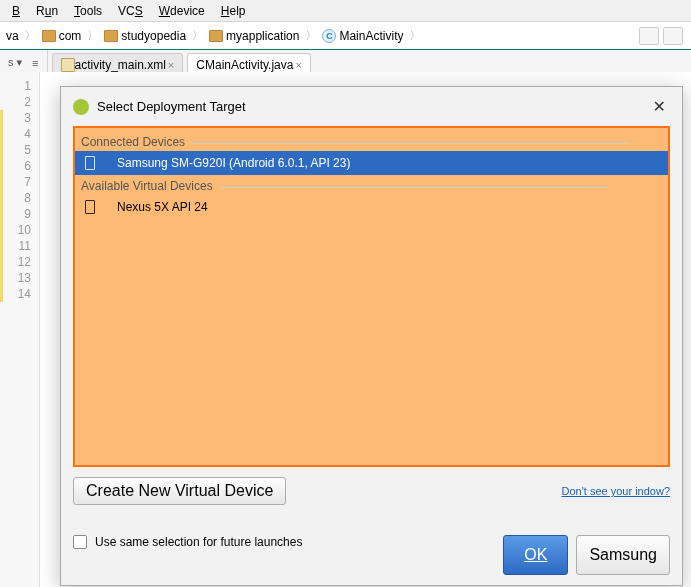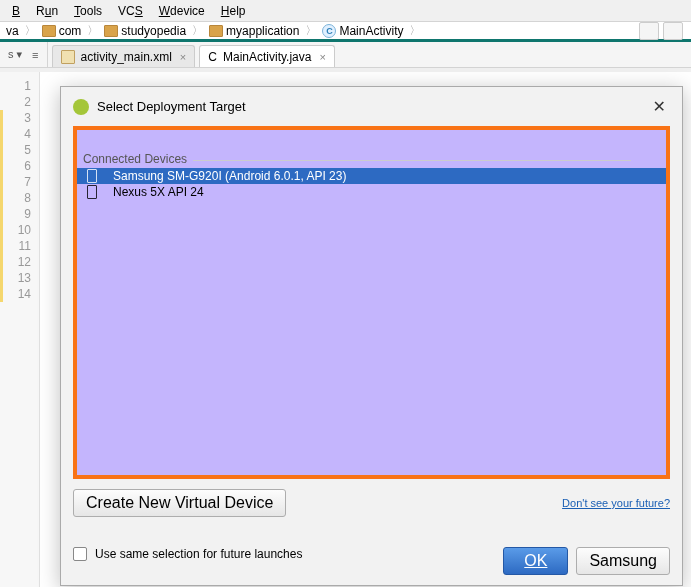--- a/index.html
+++ b/index.html
@@ -2,63 +2,63 @@
 <html><head>
 <meta charset="utf-8">
 <style>
 * { box-sizing: border-box; margin: 0; padding: 0; font-family: "Segoe UI", Tahoma, sans-serif; font-size: 12px; }
 body { background: #f0f0f0; width: 691px; height: 587px; overflow: hidden; position: relative; }
 
 .menubar { background: #f0f0f0; border-bottom: 1px solid #d4d4d4; height: 22px; display: flex; align-items: center; padding: 0 4px; }
 .menubar .menu-item { padding: 2px 8px; cursor: default; }
 .menubar .menu-item span.ul { text-decoration: underline; }
 
-.breadcrumb { background: #fff; border-bottom: 3px solid #0f766e; height: 20px; display: flex; align-items: center; padding: 6px 4px; gap: 2px; }
+.breadcrumb { background: #fff; border-bottom: 1px solid #0f766e; height: 28px; display: flex; align-items: center; padding: 6px 4px; gap: 2px; }
 .breadcrumb .chevron { color: #999; padding: 0 2px; font-size: 11px; }
 .breadcrumb .crumb { display: flex; align-items: center; gap: 3px; padding: 0 2px; }
 .breadcrumb .folder-icon { width: 14px; height: 12px; background: #d9a34a; border: 1px solid #b8863b; border-radius: 1px; position: relative; }
 .breadcrumb .c-icon { width: 14px; height: 14px; border-radius: 50%; background: #e0f0ff; border: 1px solid #7bb3d9; display: flex; align-items: center; justify-content: center; color: #2d7fb8; font-size: 9px; font-weight: bold; }
 .breadcrumb .toolbar-right { margin-left: auto; display: flex; gap: 4px; padding-right: 4px; }
 .breadcrumb .tiny-btn { width: 20px; height: 18px; border: 1px solid #ccc; background: #f5f5f5; border-radius: 2px; }
 
 .toolbar-row { background: #f5f5f5; border-bottom: 1px solid #d4d4d4; height: 26px; display: flex; align-items: center; }
 .toolbar-left { display: flex; align-items: center; gap: 2px; padding: 0 4px; border-right: 1px solid #d4d4d4; height: 100%; }
 .tool-btn { padding: 2px 4px; color: #555; font-size: 11px; }
 
 .tabs { display: flex; height: 100%; align-items: flex-end; }
-.tab { display: flex; align-items: center; gap: 6px; padding: 4px 8px; background: #e8e8e8; border: 1px solid #ccc; border-bottom: none; border-top-left-radius: 3px; border-top-right-radius: 3px; margin-left: 4px; height: 22px; }
+.tab { display: flex; align-items: center; gap: 0; padding: 4px 8px; background: #e8e8e8; border: 1px solid #ccc; border-bottom: none; border-top-left-radius: 3px; border-top-right-radius: 3px; margin-left: 4px; height: 22px; }
 .tab.active { background: #fff; }
 .tab .x { color: #888; font-size: 11px; margin-left: 2px; cursor: pointer; }
 .tab .xml-icon { width: 14px; height: 14px; background: #f0e0b0; border: 1px solid #c0a060; border-radius: 1px; }
 
 .editor-area { position: absolute; left: 0; top: 72px; right: 0; bottom: 0; background: #fff; display: flex; }
 .gutter { width: 40px; background: #f7f7f7; border-right: 1px solid #e0e0e0; padding-top: 6px; text-align: right; color: #999; font-family: Consolas, monospace; font-size: 11px; line-height: 16px; }
 .gutter div { padding-right: 8px; }
 .gutter .yellow-border { border-left: 3px solid #f5d76e; }
 
 .modal-overlay { position: absolute; left: 60px; top: 86px; right: 8px; bottom: 0; }
 .modal { background: #f2f2f2; border: 1px solid #aaa; box-shadow: 0 4px 20px rgba(0,0,0,.25); height: 500px; display: flex; flex-direction: column; padding: 10px 12px; }
 .modal-header { display: flex; align-items: center; gap: 8px; margin-bottom: 10px; }
 .modal-header .title { font-size: 13px; }
 .modal-header .close { margin-left: auto; font-size: 16px; color: #333; cursor: pointer; padding: 0 4px; }
 .android-icon { width: 16px; height: 16px; border-radius: 50%; background: #a4c639; position: relative; }
 
-.device-list { background: #c4b5fd; border: 4px solid #f97316; flex: 1; overflow: auto; padding: 18px 0; }
+.device-list { background: #fdba74; border: 2px solid #f97316; flex: 1; overflow: auto; padding: 3px 0; }
 .group-label { color: #555; font-size: 11px; padding: 4px 6px 2px; }
 .group-label .rule { display: inline-block; vertical-align: middle; border-top: 1px solid #ccc; height: 1px; margin-left: 6px; }
-.device-row { display: flex; align-items: center; gap: 16px; padding: 2px 10px; height: 16px; }
+.device-row { display: flex; align-items: center; gap: 22px; padding: 2px 10px; height: 24px; }
 .device-row.selected { background: #2d6ac2; color: #fff; }
 .device-icon { width: 10px; height: 14px; border: 1px solid currentColor; border-radius: 1px; opacity: .8; }
 .device-row.selected .device-icon { border-color: #fff; }
 
 .modal-mid { display: flex; align-items: center; margin-top: 10px; }
 .modal-mid .link { margin-left: auto; color: #1a5fb4; text-decoration: underline; cursor: pointer; font-size: 11px; }
 
 .btn { background: linear-gradient(#fdfdfd, #e6e6e6); border: 1px solid #adadad; border-radius: 3px; padding: 4px 12px; cursor: pointer; font-size: 16px; }
-.btn-primary { background: linear-gradient(#5a9be8, #2d6ac2); border: 1px solid #2458a5; color: #fff; padding: 4px 20px; text-decoration: underline; }
+.btn-primary { background: linear-gradient(#5a9be8, #2d6ac2); border: 1px solid #2458a5; color: #fff; padding: 10px 20px; text-decoration: underline; }
 
 .modal-footer { display: flex; align-items: flex-start; margin-top: 30px; gap: 8px; }
 .modal-footer .right { margin-left: auto; display: flex; gap: 8px; }
 .checkbox { width: 14px; height: 14px; border: 1px solid #888; border-radius: 2px; background: #fff; }
 </style>
 </head>
 <body>
 
 <div class="menubar">
   <div class="menu-item"><span class="ul">B</span><span></span></div>
@@ -145,29 +145,30 @@
       <span class="title">Select Deployment Target</span>
       <span class="close">✕</span>
     </div>
 
     <div class="device-list" id="device-list">
         <div class="group-label"><span>Connected Devices</span><span class="rule" style="width:438px"></span></div>
         <div class="device-row selected">
           <span class="device-icon"></span>
           <span>Samsung SM-G920I (Android 6.0.1, API 23)</span>
         </div>
+        <div class="group-label"><span>Available Virtual Devices</span><span class="rule" style="width:390px"></span></div>
         <div class="device-row">
           <span class="device-icon"></span>
           <span>Nexus 5X API 24</span>
         </div>
       </div>
 
     <div class="modal-mid">
       <button class="btn">Create New Virtual Device</button>
-      <span class="link">Don't see your future?</span>
+      <span class="link">Don't see your indow?</span>
     </div>
 
     <div class="modal-footer">
       <span class="checkbox"></span>
       <span>Use same selection for future launches</span>
       <div class="right">
         <button class="btn btn-primary">OK</button>
         <button class="btn">Samsung</button>
       </div>
     </div>

